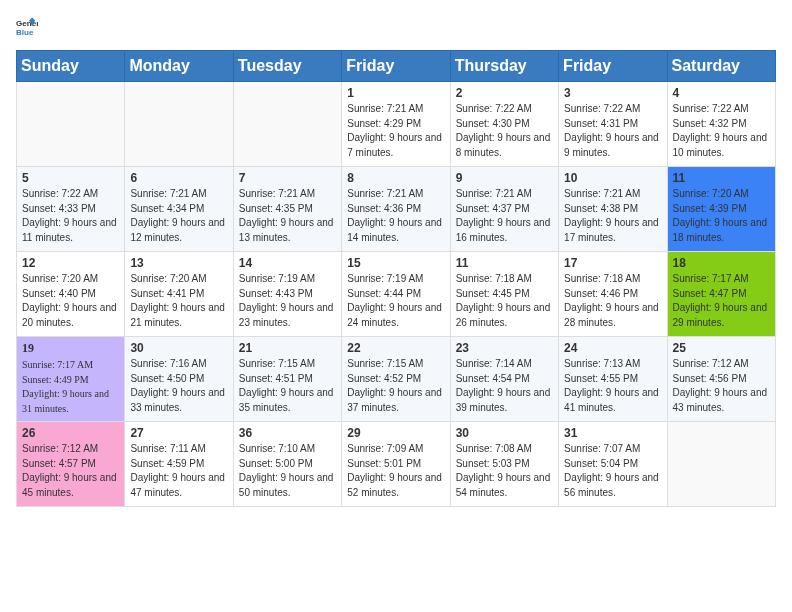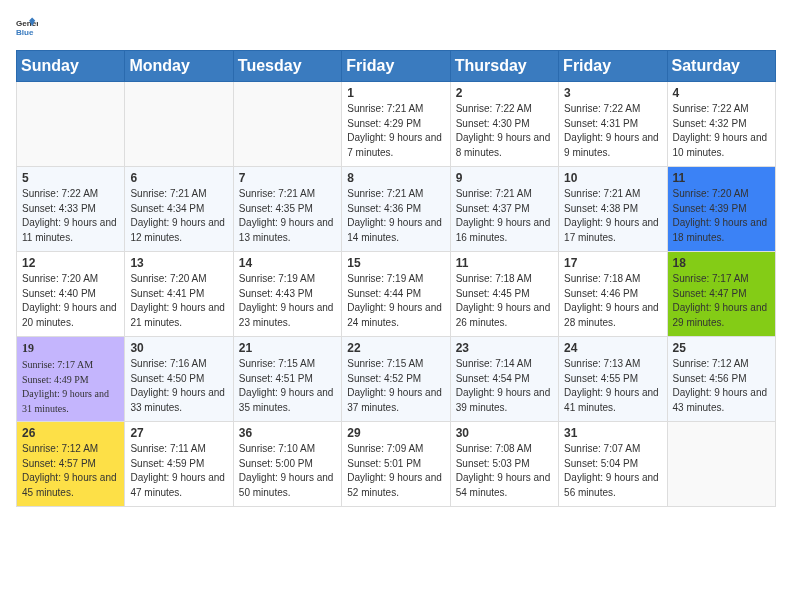--- a/index.html
+++ b/index.html
@@ -218,21 +218,21 @@
         <td style="background: rgb(244, 248, 253);">
           <span class="day-num">24</span>
           <div class="day-info">Sunrise: 7:13 AM<br>Sunset: 4:55 PM<br>Daylight: 9 hours and 41 minutes.</div>
         </td>
         <td style="background: rgb(244, 248, 253);">
           <span class="day-num">25</span>
           <div class="day-info">Sunrise: 7:12 AM<br>Sunset: 4:56 PM<br>Daylight: 9 hours and 43 minutes.</div>
         </td>
       </tr>
       <tr>
-        <td style="background: #fde047;">
+        <td style="background: #f9a8d4;">
           <span class="day-num">26</span>
           <div class="day-info">Sunrise: 7:12 AM<br>Sunset: 4:57 PM<br>Daylight: 9 hours and 45 minutes.</div>
         </td>
         <td style="background: rgb(255, 255, 255);">
           <span class="day-num">27</span>
           <div class="day-info">Sunrise: 7:11 AM<br>Sunset: 4:59 PM<br>Daylight: 9 hours and 47 minutes.</div>
         </td>
         <td style="background: rgb(255, 255, 255);">
           <span class="day-num">36</span>
           <div class="day-info">Sunrise: 7:10 AM<br>Sunset: 5:00 PM<br>Daylight: 9 hours and 50 minutes.</div>

